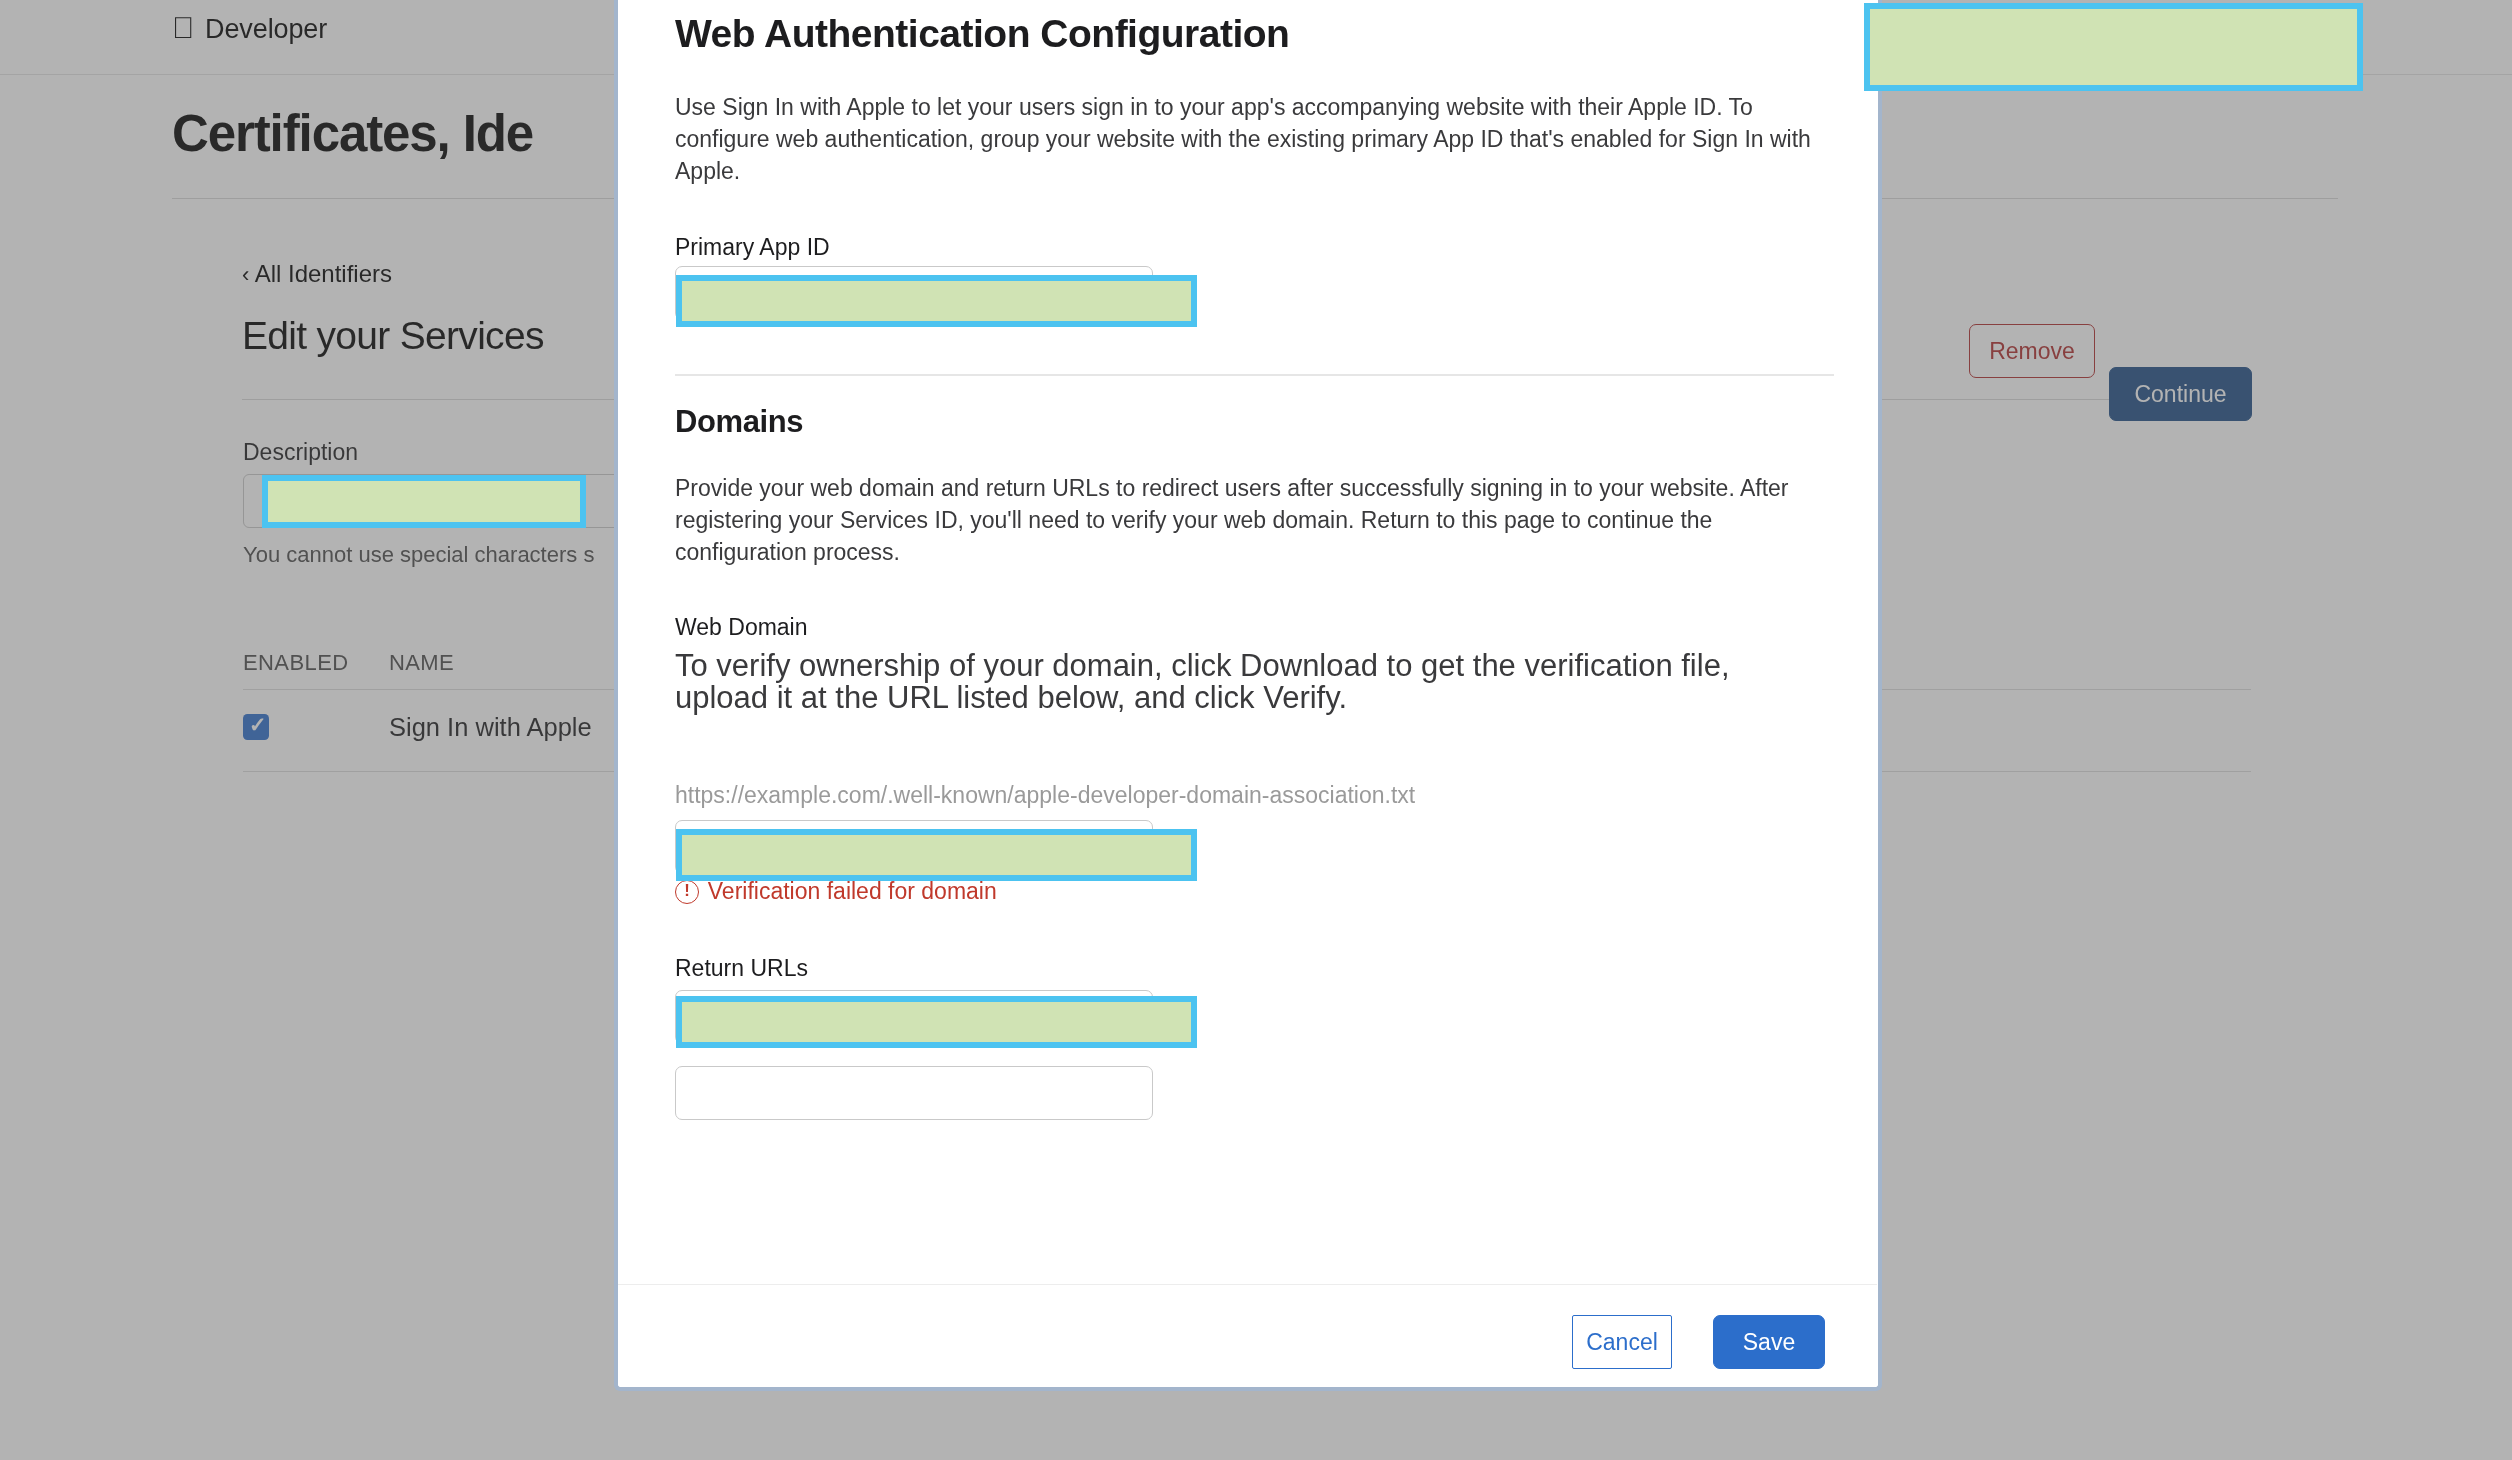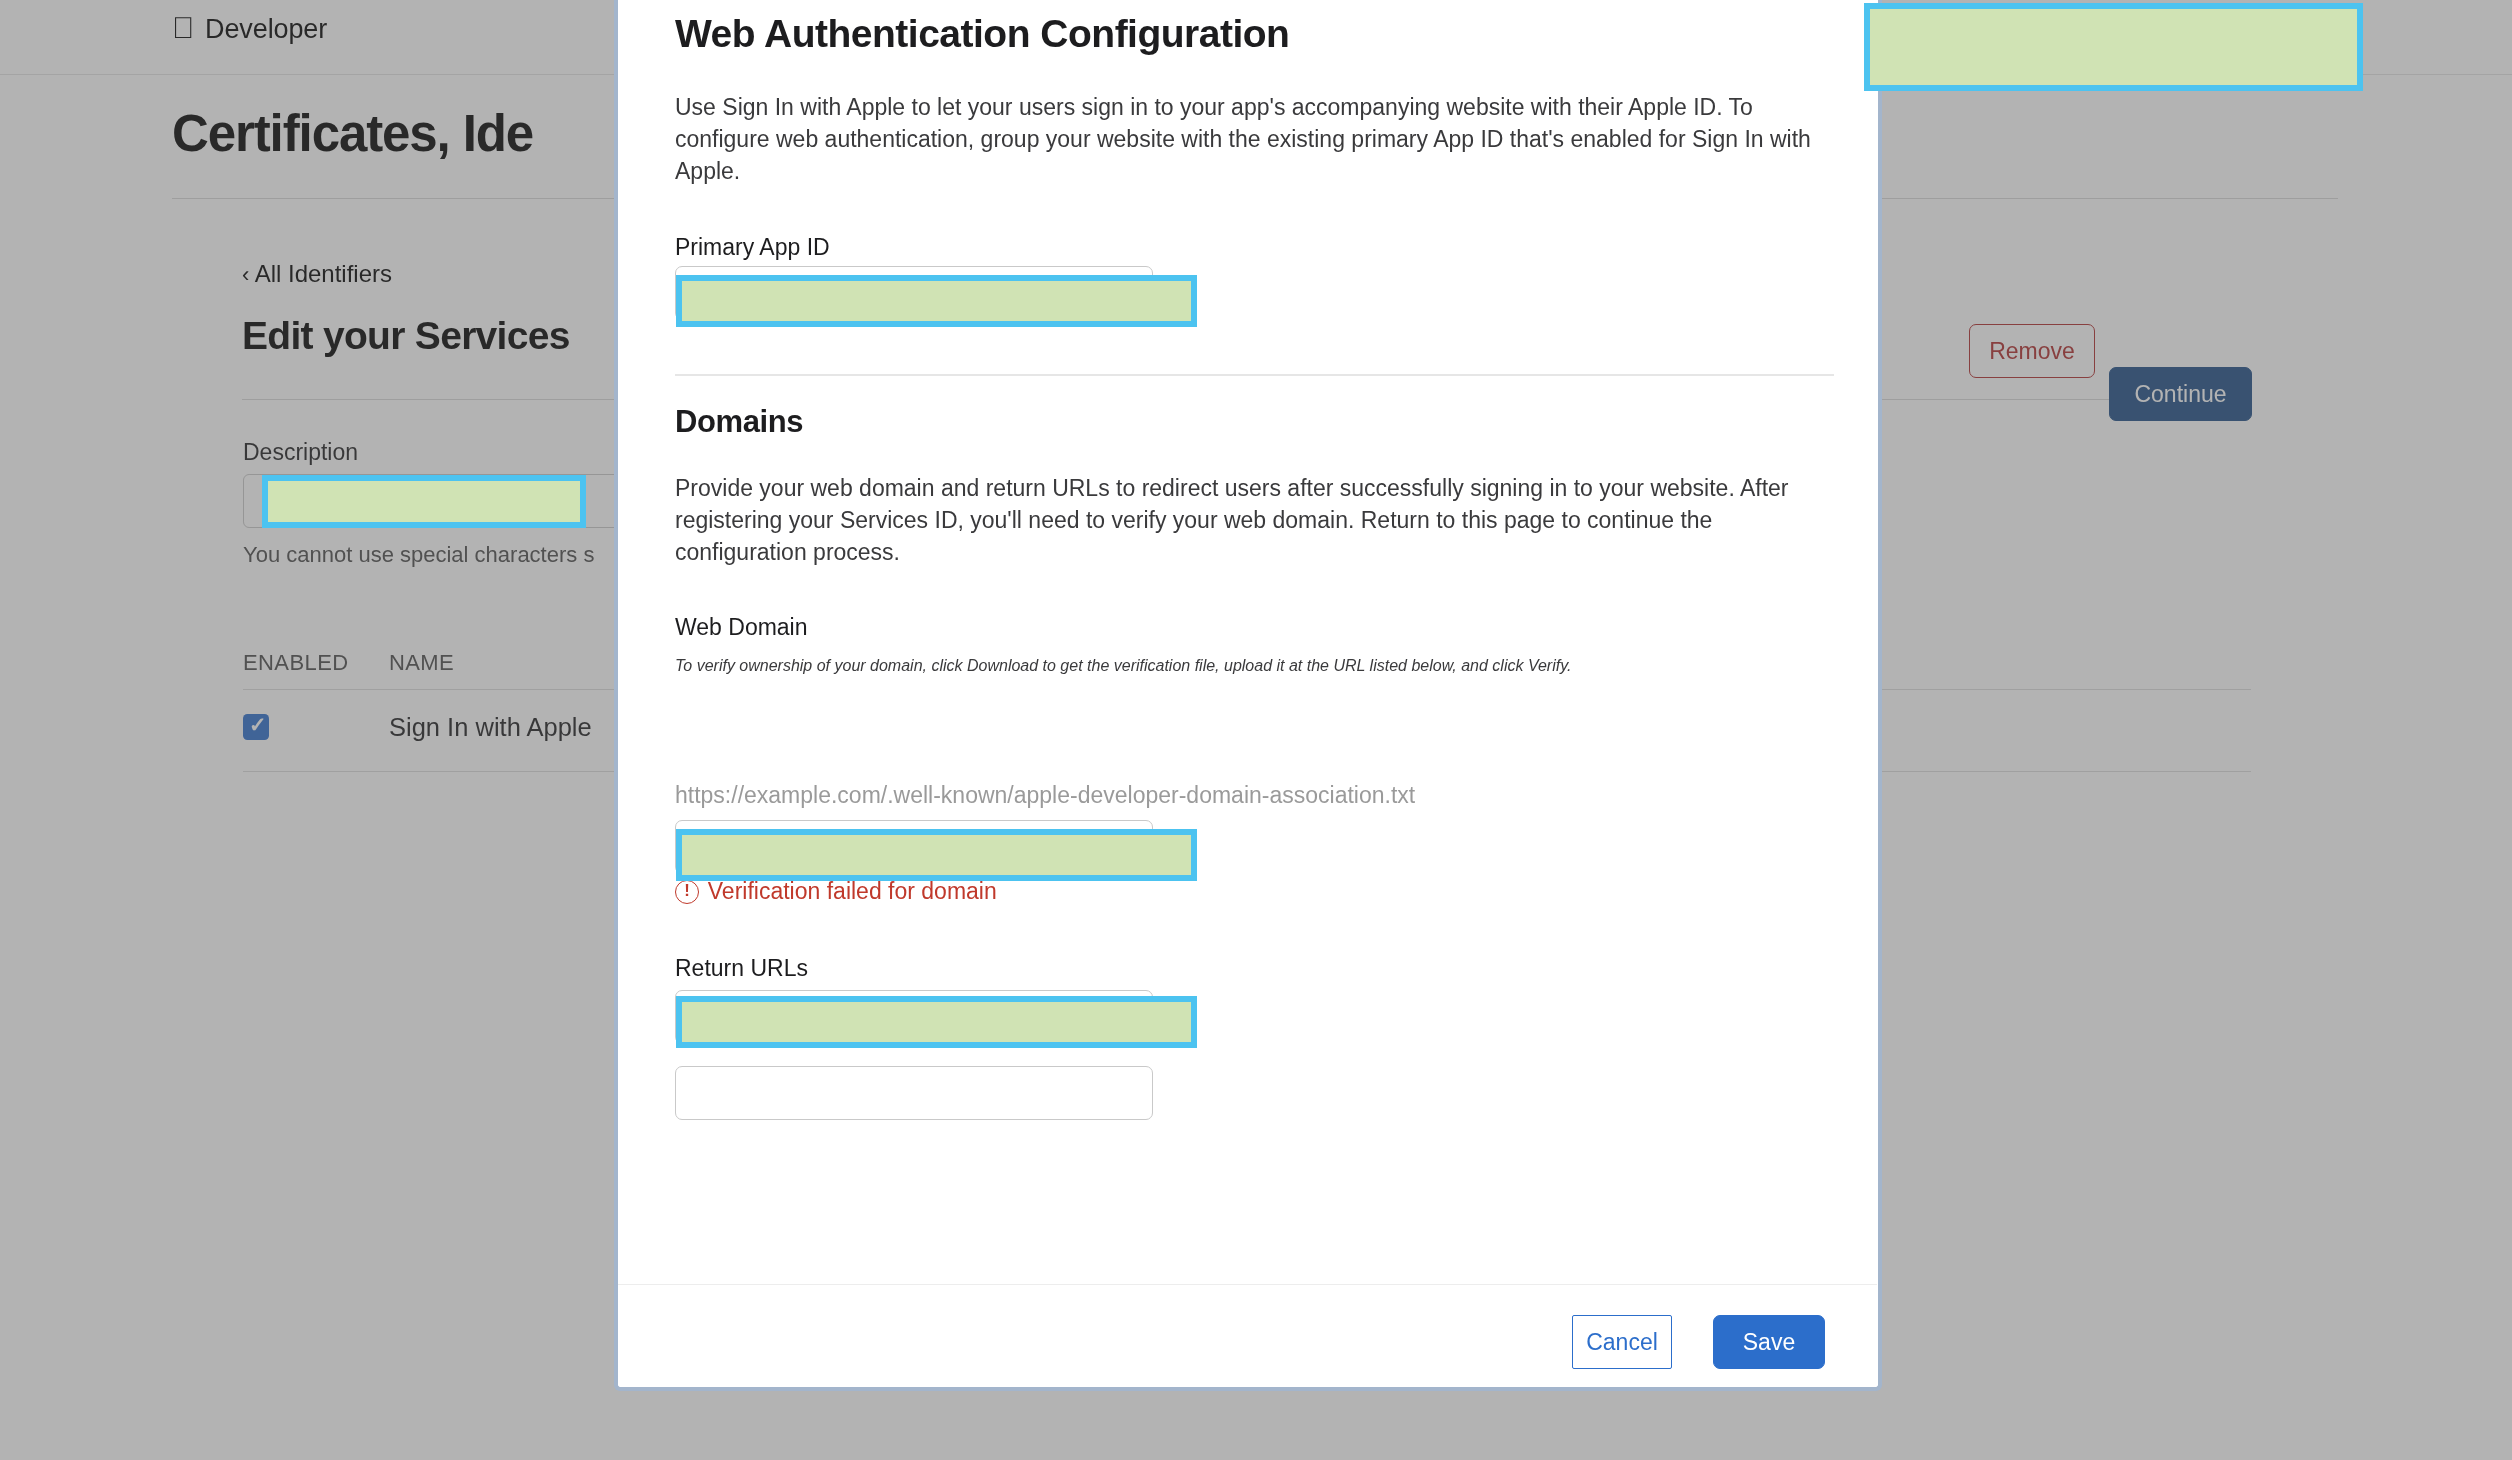--- a/index.html
+++ b/index.html
@@ -74,21 +74,21 @@
     left: 242px; top: 260px;
     font-size: 24px; color: #000000;
     white-space: nowrap;
   }
   #bg-back-link .chev { margin-right: 5.3px; font-size: 22px; }
 
   
   #bg-section-title {
     position: absolute;
     left: 242px; top: 314px;
-    font-size: 39px; font-weight: bold; color: #000;
+    font-size: 39px; font-weight: normal; color: #000;
     letter-spacing: -0.7px; white-space: nowrap;
   }
   #bg-section-rule {
     position: absolute;
     left: 242px; top: 399px;
     width: 2008px; height: 0.9px;
     background: #d8d8d8;
   }
 
   
@@ -255,21 +255,21 @@
     width: 1163px;
     font-size: 23px; line-height: 32px; color: #3a3a3c;
   }
   #webdomain-label {
     position: absolute; left: 57px; top: 621px;
     font-size: 23px; color: #1d1d1f;
   }
   #webdomain-desc {
     position: absolute; left: 57px; top: 657px;
     width: 1132px;
-    font-size: 16px; line-height: 32px; color: #3a3a3c; font-style: italic;
+    font-size: 31px; line-height: 32px; color: #3a3a3c;
   }
   #verification-url {
     position: absolute; left: 57px; top: 758px;
     font-size: 23px; color: #9a9a9a;
     white-space: nowrap;
     margin-top: 31px;
   }
 
   #webdomain-input {
     left: 57px; top: 827px;

